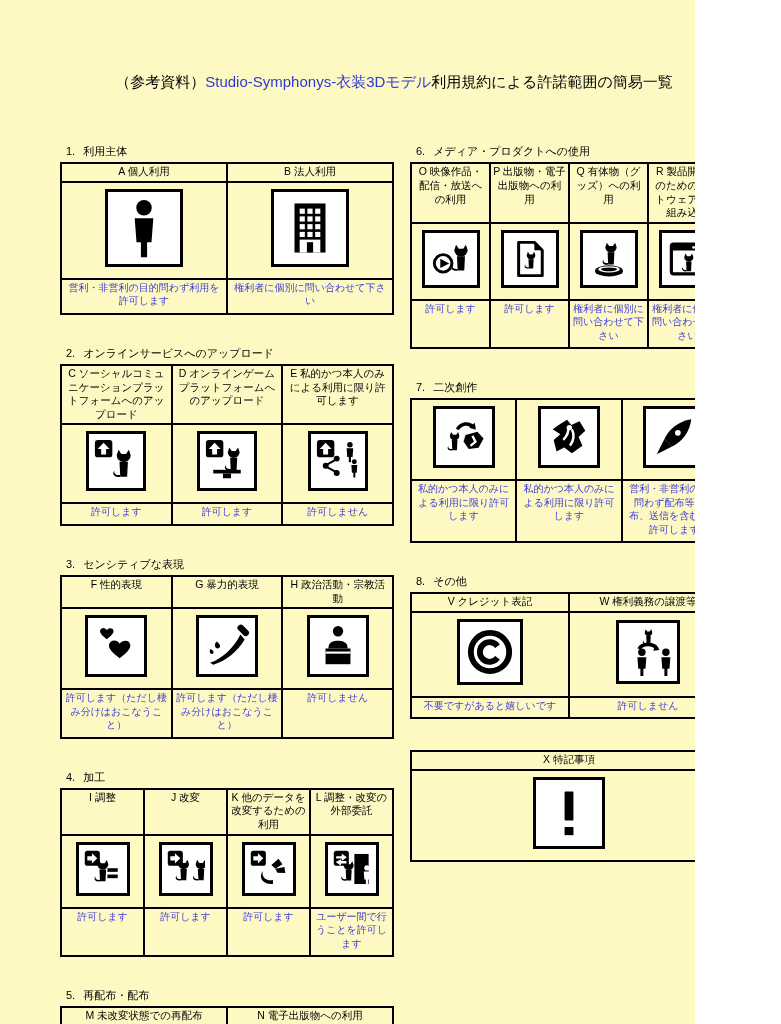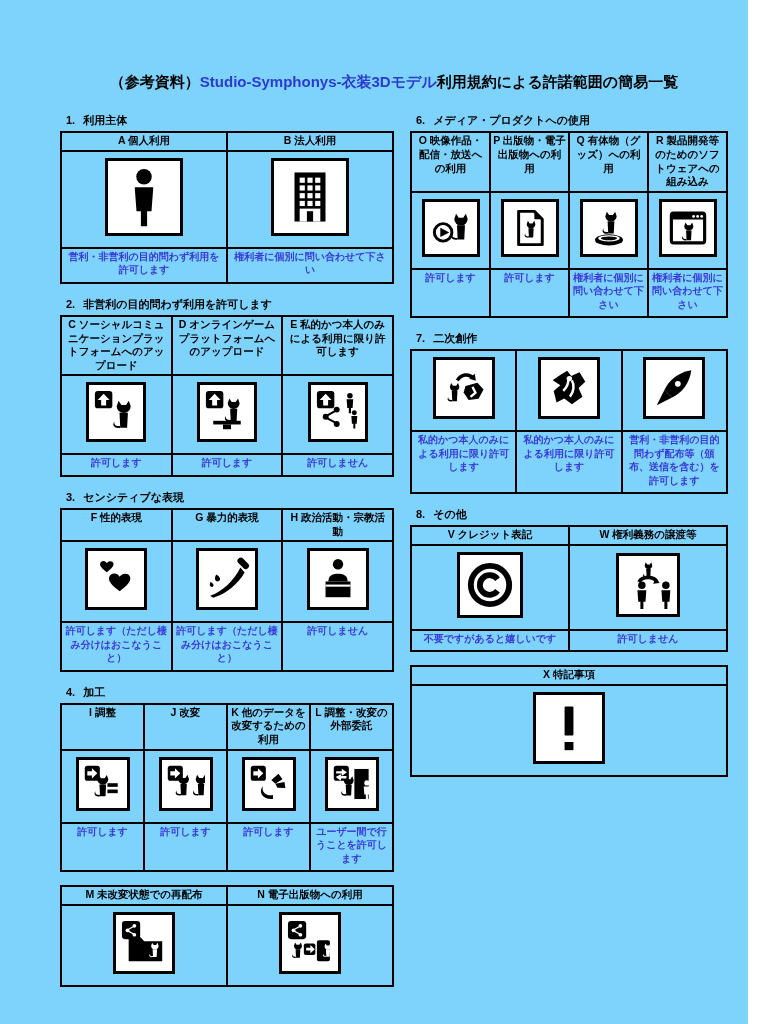--- a/index.html
+++ b/index.html
@@ -1,24 +1,24 @@
 <!DOCTYPE html>
 <html style="--blue: #3a3ad8; --brand: #2b3bd2;"><head>
 <meta charset="utf-8">
 <style>
   html,body{margin:0;padding:0;background:#fff;}
-  .canvas{position:relative;width:748px;height:1024px;background:#7dd3fc;overflow:hidden;
-          font-family:"Liberation Sans","DejaVu Sans",sans-serif;font-weight:bold;color:#000;}
+  .canvas{position:relative;width:695px;height:1024px;background:#fef9c3;overflow:hidden;
+          font-family:"Liberation Sans","DejaVu Sans",sans-serif;font-weight:normal;color:#000;}
   .page{position:absolute;left:60px;top:70px;width:668px;}
   .doc-title{text-align:center;font-size:15px;line-height:1.55;}
   .brand{color:var(--brand,#2d3cd0);}
   .cols{display:flex;gap:16px;margin-top:20px;align-items:flex-start;}
   .col-left{width:334px;flex:none;}
   .col-right{width:318px;flex:none;}
-  .section{margin-bottom:13px;}
+  .section{margin-bottom:13px;margin-top:31px;}
   .sec-title{font-size:11px;margin:0 0 3px 6px;}
   .sec-title .num{margin-right:8px;}
   table.grid{width:100%;border-collapse:collapse;table-layout:fixed;}
   table.grid td{border:2px solid #000;}
   td.hdr{font-size:10.5px;text-align:center;vertical-align:top;padding:1px 2px 2px;line-height:1.3;}
   td.ico{text-align:center;vertical-align:middle;padding:6px 2px 7px;}
   td.perm{font-size:10px;text-align:center;vertical-align:top;padding:1px 3px 5px;
           color:var(--blue,#3a3ad8);line-height:1.35;}
   .ibox{display:inline-block;border:3px solid #000;padding:5px;line-height:0;background:#fff;}
   svg{display:block;}
@@ -110,21 +110,21 @@
             </tr>
             <tr>
               <td class="perm">営利・非営利の目的問わず利用を許可します</td>
               <td class="perm">権利者に個別に問い合わせて下さい</td>
             </tr>
           </tbody>
             </table>
         </div>
 
         <div class="section">
-          <div class="sec-title"><span class="num">2.</span><span>非営利の目的問わず利用を許可します</span></div>
+          <div class="sec-title"><span class="num">2.</span><span>オンラインサービスへのアップロード</span></div>
           <table class="grid">
             <tbody>
                 <tr>
               <td class="hdr">C ソーシャルコミュニケーションプラットフォームへのアップロード</td>
               <td class="hdr">D オンラインゲームプラットフォームへのアップロード</td>
               <td class="hdr">E 私的かつ本人のみによる利用に限り許可します</td>
             </tr>
             <tr>
               <td class="ico"><span class="ibox"><svg width="44" height="44" viewBox="0 0 24 24">
                         <use href="#cat" xlink:href="#cat" transform="translate(6,4.5) scale(0.85)"></use>
@@ -227,20 +227,21 @@
               <td class="perm">許可します</td>
               <td class="perm">許可します</td>
               <td class="perm">許可します</td>
               <td class="perm">ユーザー間で行うことを許可します</td>
             </tr>
           </tbody>
             </table>
         </div>
 
         <div class="section">
+          <div class="sec-title"><span class="num">5.</span><span>再配布・配布</span></div>
           <table class="grid">
             <tbody>
                 <tr>
               <td class="hdr">M 未改変状態での再配布</td>
               <td class="hdr">N 電子出版物への利用</td>
             </tr>
             <tr>
               <td class="ico"><span class="ibox"><svg width="46" height="46" viewBox="0 0 24 24">
                         <path d="M4 9 h6.2 l1.9 2.1 H21.5 V21.5 H4 Z"></path>
                         <use href="#cat" xlink:href="#cat" fill="#fff" color="#fff" transform="translate(12.5,11.2) scale(0.43)"></use>

